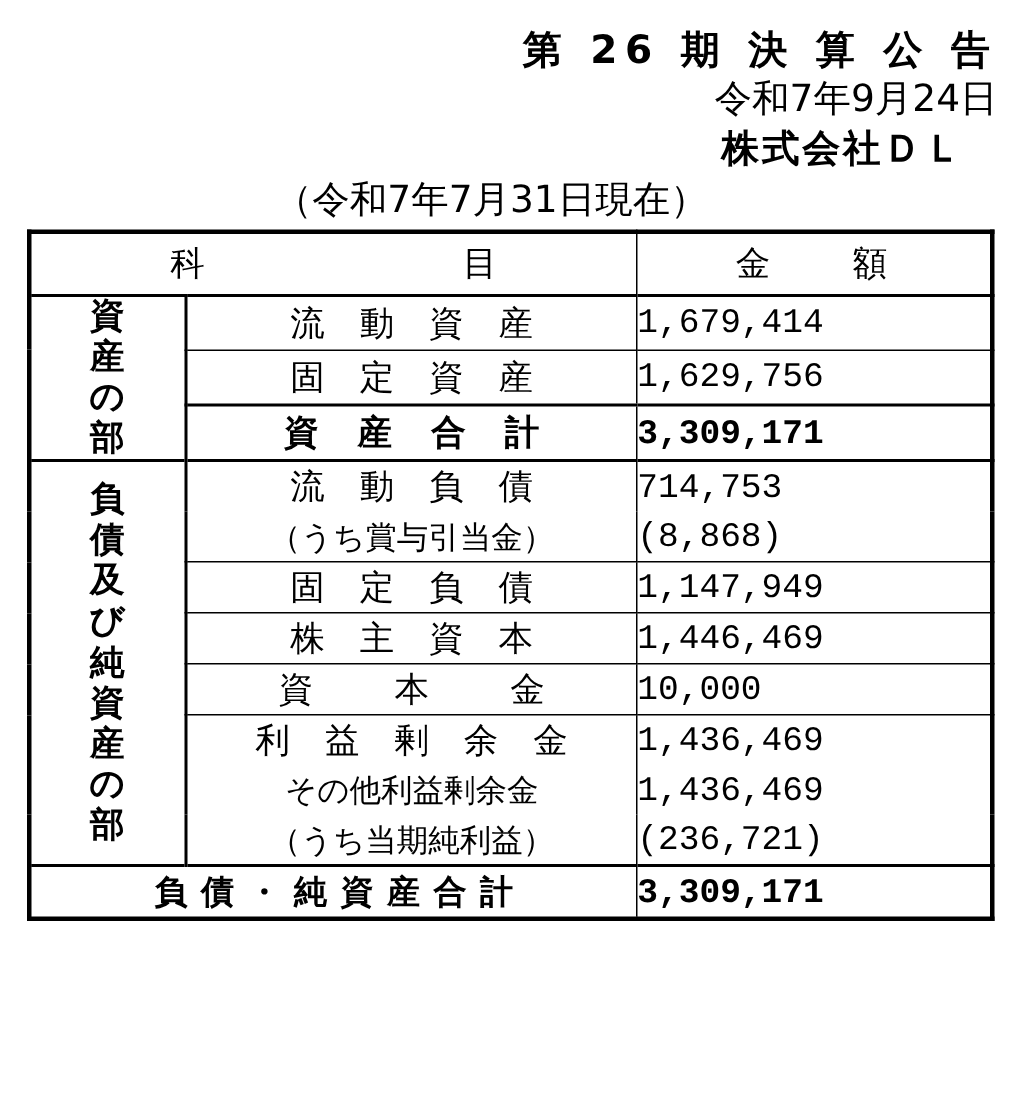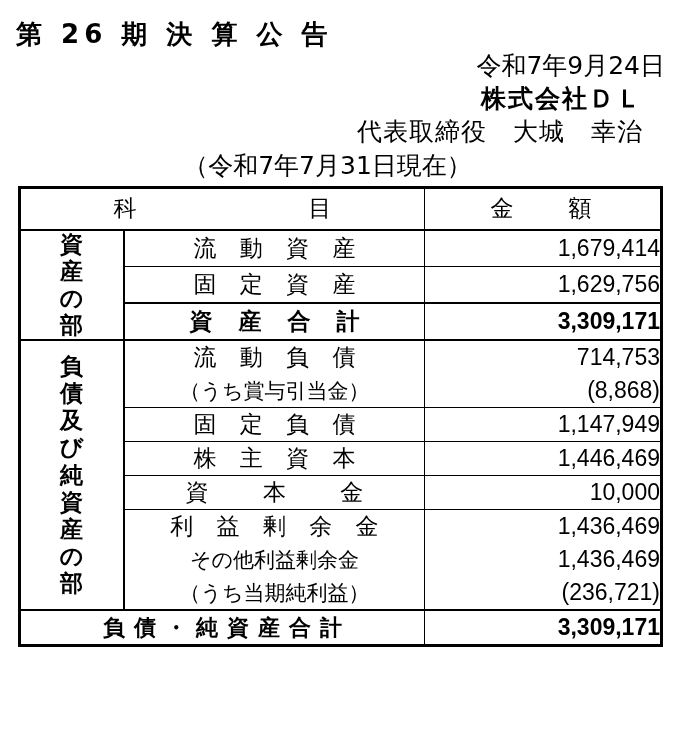--- a/index.html
+++ b/index.html
@@ -15,21 +15,21 @@
     overflow: hidden;
   }
   .page {
     position: relative;
     width: 681px;
     height: 731px;
     box-sizing: border-box;
     padding: 0 16px;
   }
   .title {
-    text-align: left;
+    text-align: right;
     font-size: 26px;
     font-weight: bold;
     letter-spacing: 5px;
     margin-top: 20px;
     line-height: 1.1;
   }
   .line {
     font-size: 25px;
     line-height: 1.32;
     white-space: nowrap;
@@ -106,25 +106,25 @@
     letter-spacing: 0px;
     text-indent: 0;
   }
   .item.tight {
     font-size: 22px;
     letter-spacing: 1px;
     text-indent: 1px;
     font-family: Liberation Mono, monospace;
   }
   .amt {
-    text-align: right;
+    text-align: left;
     font-size: 24px;
     padding-right: 14px;
     white-space: nowrap;
-    font-family: Liberation Sans, sans-serif;
+    font-family: Liberation Mono, monospace;
     margin-left: 17px;
   }
   .total td {
     font-weight: bold;
     border-top: 2px solid #000 !important;
   }
   .total .item {
     font-weight: bold;
     letter-spacing: 9px;
     text-indent: 9px;
@@ -139,21 +139,20 @@
 
 <div class="page">
 
   <div class="title">第 26 期 決 算 公 告</div>
 
   <div class="line left">令和7年9月24日</div>
 
 
   <div class="line right">株式会社ＤＬ</div>
 
-  <div class="line right-normal">代表取締役　大城　幸治</div>
 
 
   <div class="dateunit">
     <span>（令和7年7月31日現在）</span>
     <span class="gap"></span>
   </div>
 
   <table class="bs">
     <colgroup>
       <col class="c-cat">

